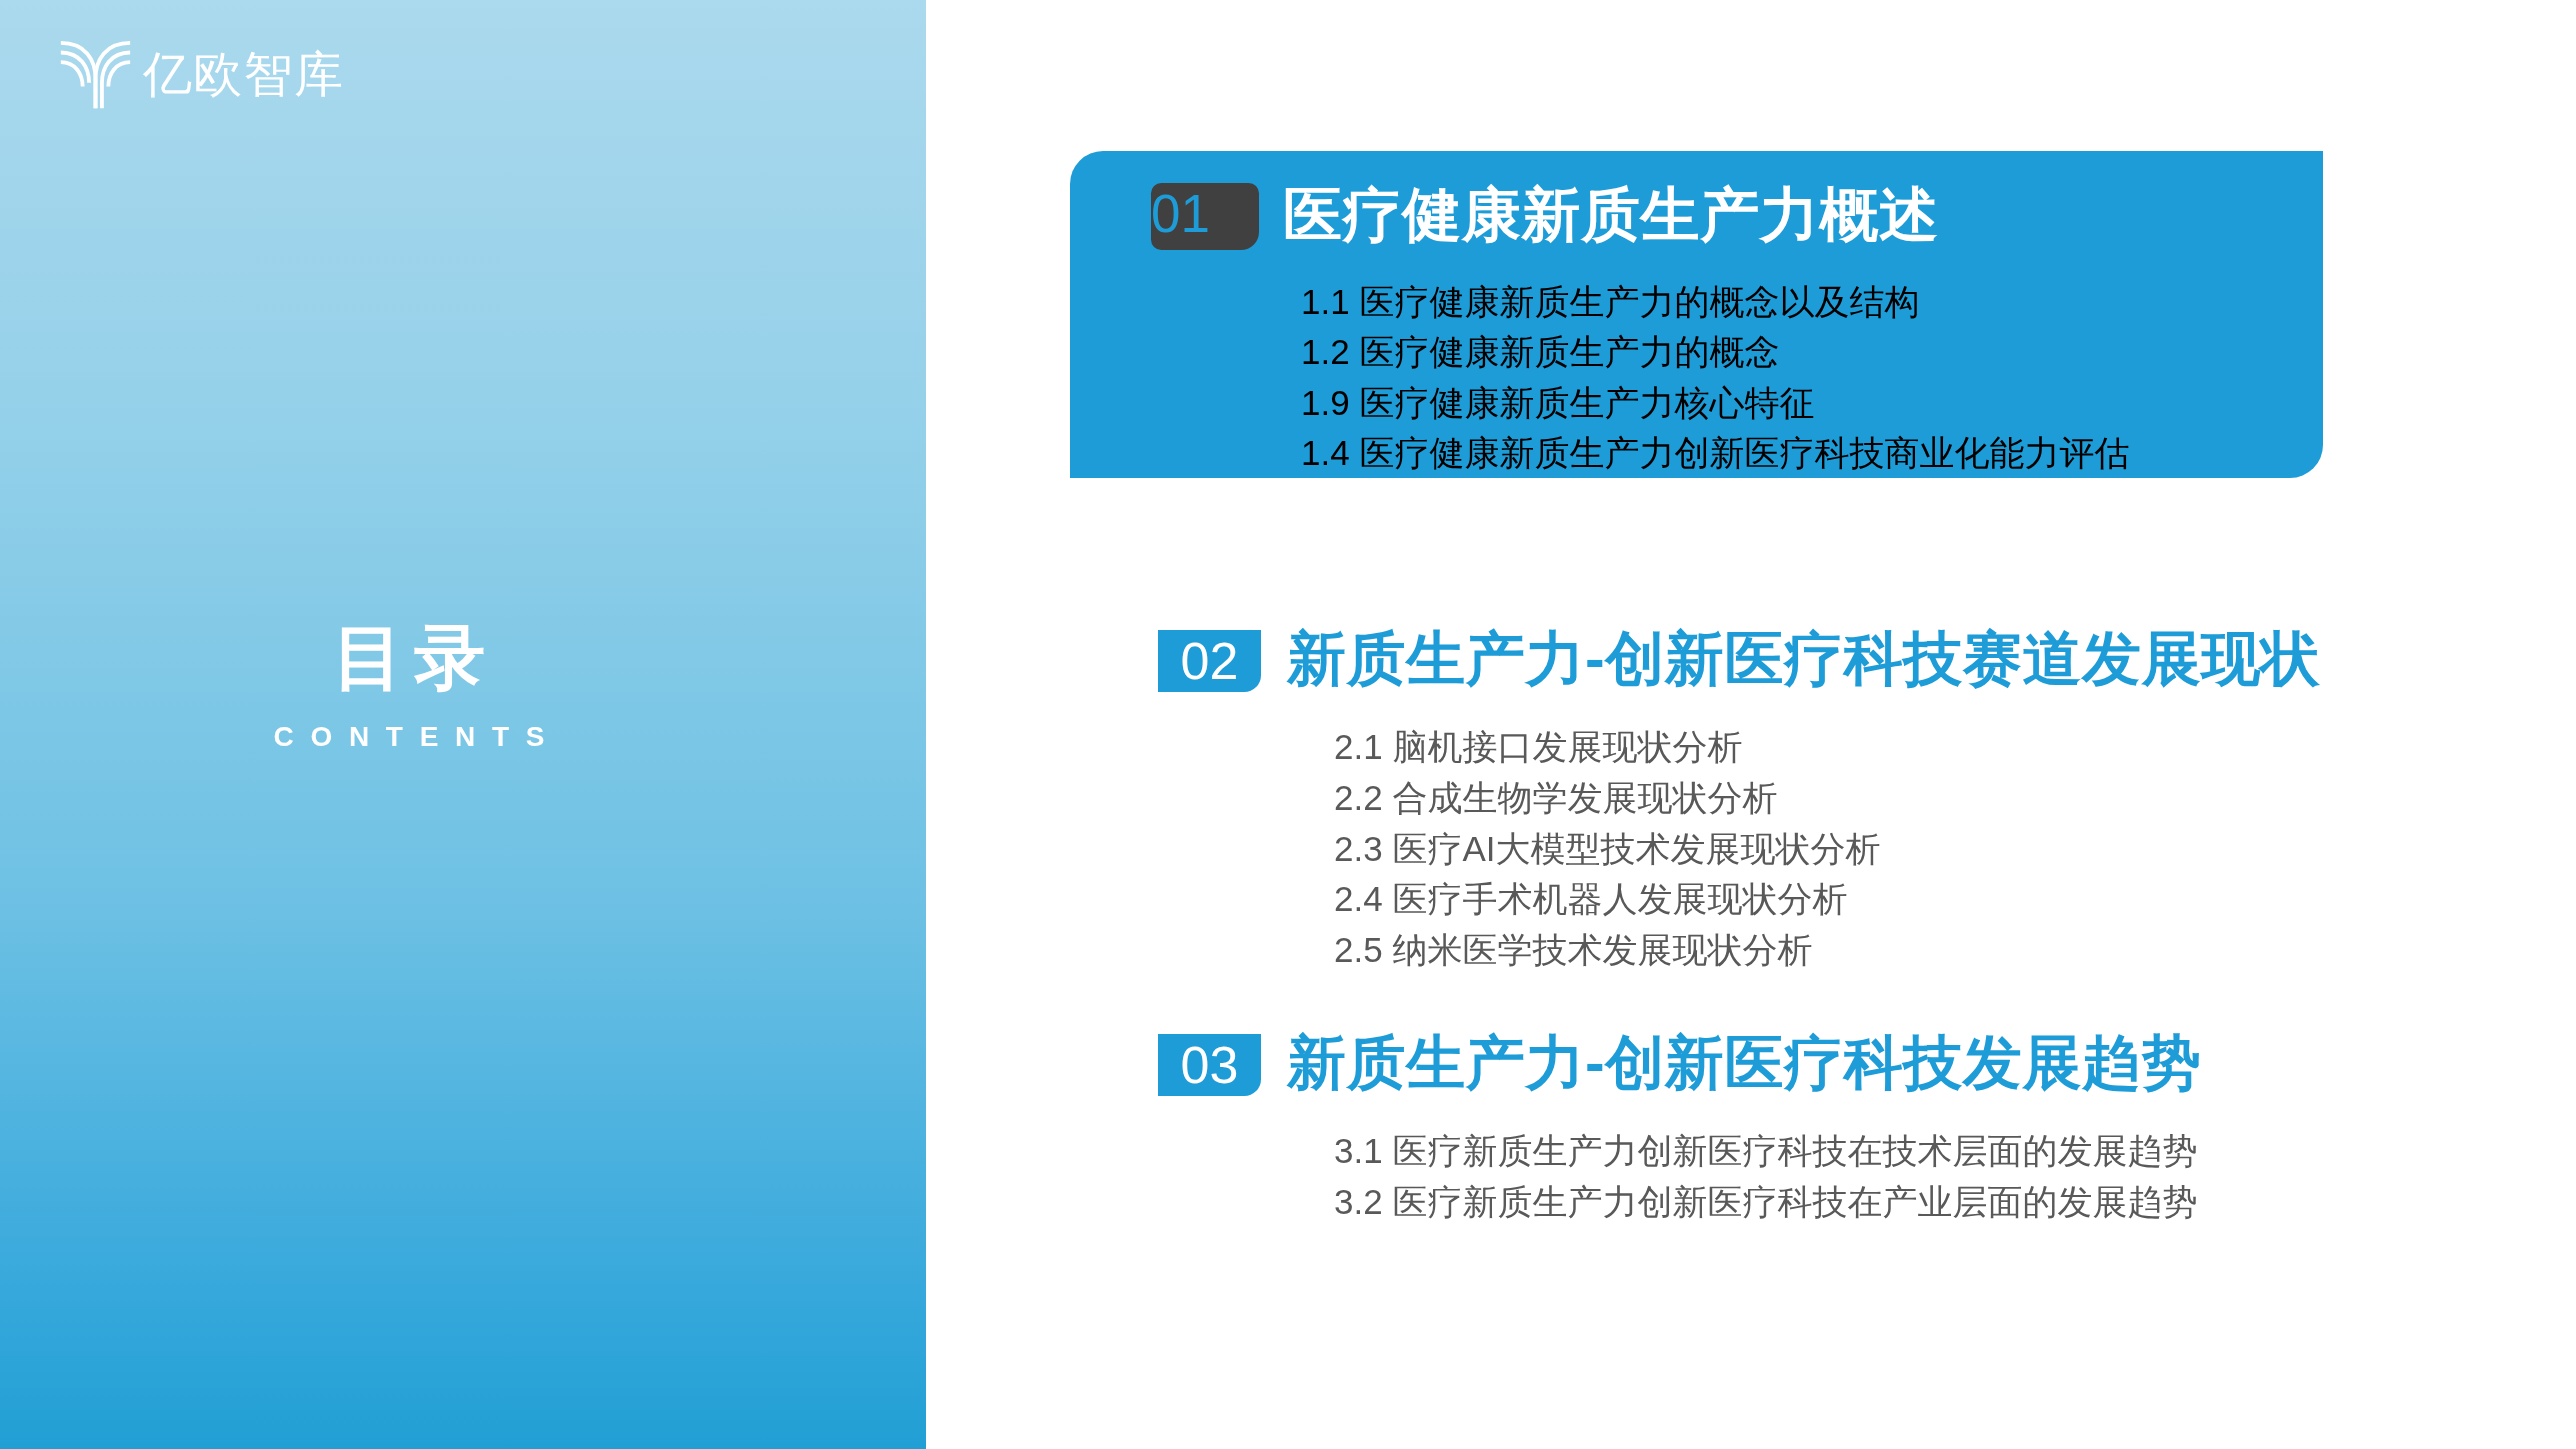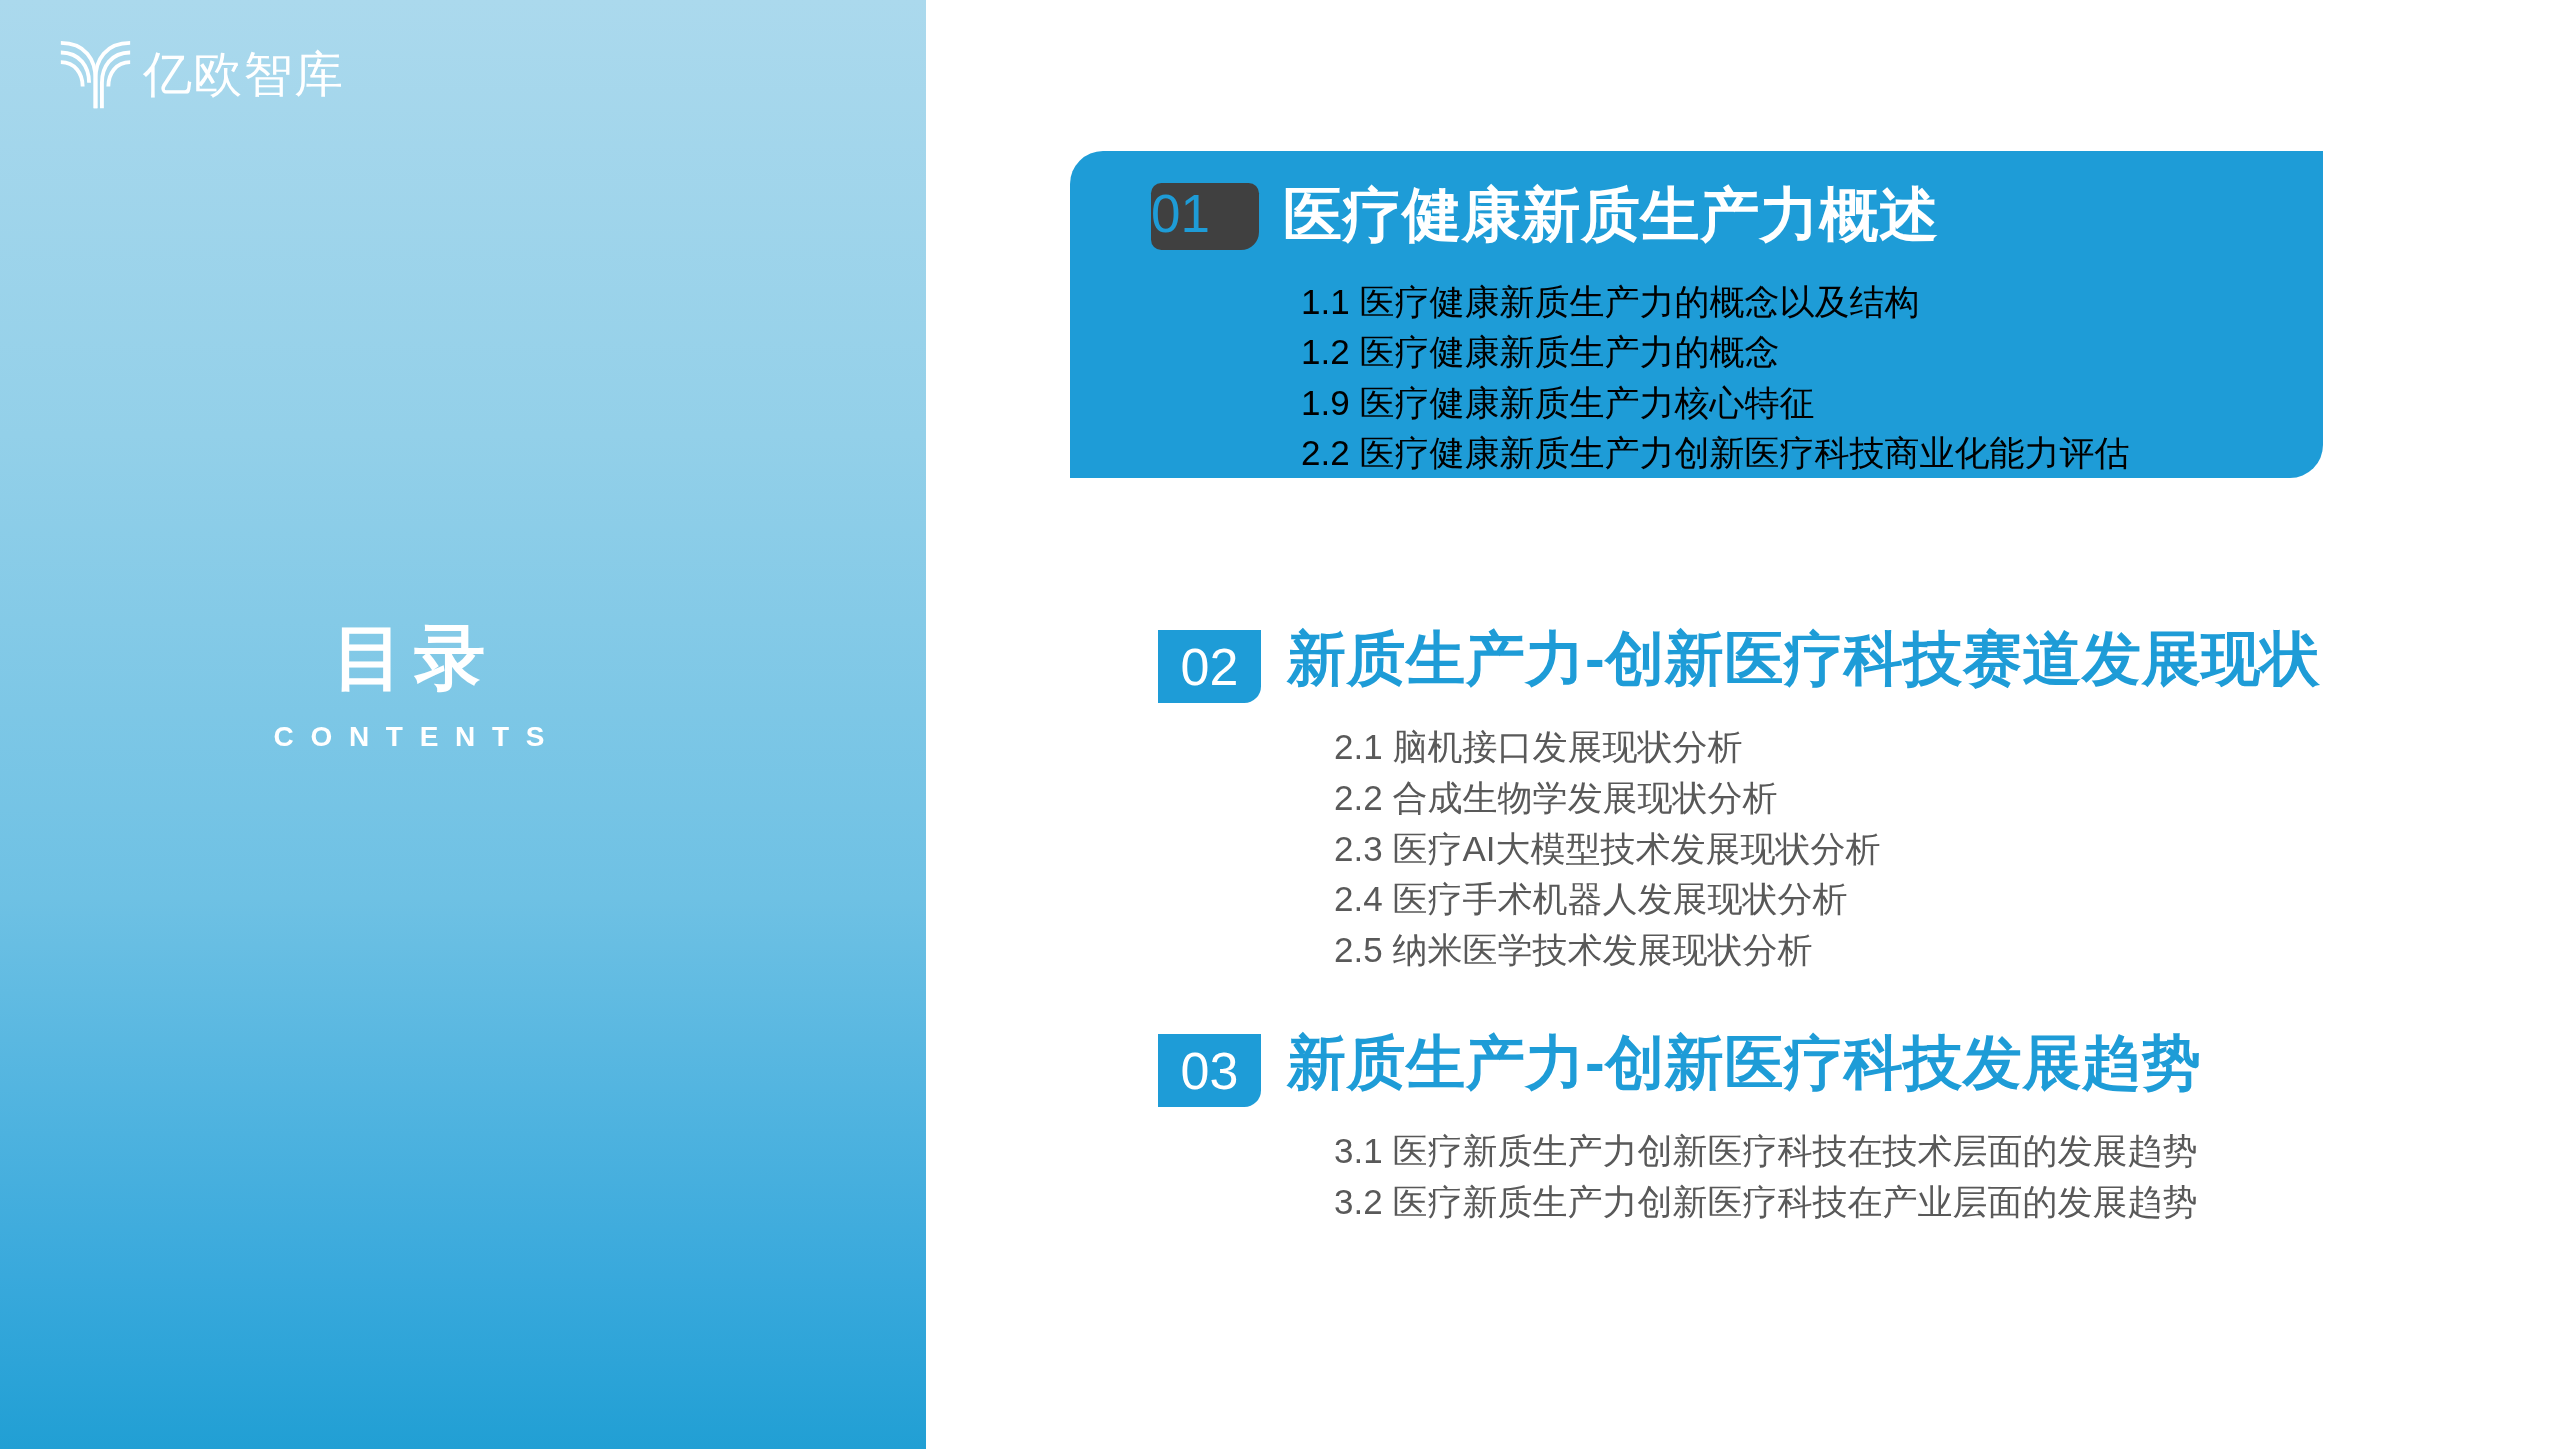--- a/index.html
+++ b/index.html
@@ -138,21 +138,21 @@
     left: 232px;
   }
   .section-plain.s2 { top: 625px; }
   .section-plain.s3 { top: 1029px; }
 
   .plain-badge {
     position: absolute;
     left: 0;
     top: 5.2px;
     width: 103px;
-    height: 73px;
+    height: 62px;
     background: #1e9cd7;
     color: #ffffff;
     font-size: 52px;
     display: inline-flex;
     align-items: center;
     justify-content: center;
     border-radius: 0 0 16.7px 0;
     line-height: 1;
   }
   .plain-title {
@@ -209,21 +209,21 @@
 
 <div class="content">
 
   <div class="section-card">
     <div class="card-badge">01</div>
     <div class="card-title">医疗健康新质生产力概述</div>
     <ul class="card-list">
       <li>1.1 医疗健康新质生产力的概念以及结构</li>
       <li>1.2 医疗健康新质生产力的概念</li>
       <li>1.9 医疗健康新质生产力核心特征</li>
-      <li>2.2 医疗健康新质生产力创新医疗科技商业化能力评估</li>
+      <li>1.4 医疗健康新质生产力创新医疗科技商业化能力评估</li>
     </ul>
   </div>
 
   <div class="section-plain s2">
     <div class="plain-badge">02</div>
     <div class="plain-title">新质生产力-创新医疗科技赛道发展现状</div>
     <ul class="plain-list">
       <li>2.1 脑机接口发展现状分析</li>
       <li>2.2 合成生物学发展现状分析</li>
       <li>2.3 医疗AI大模型技术发展现状分析</li>

